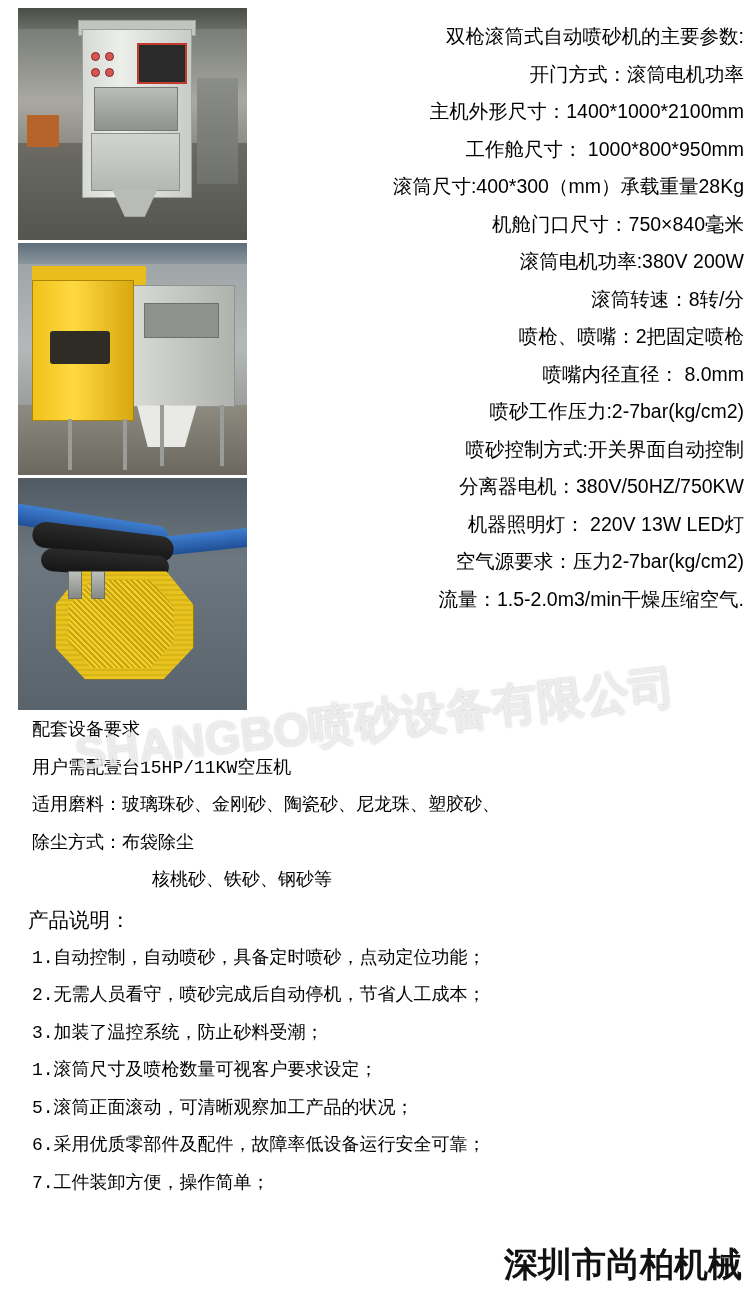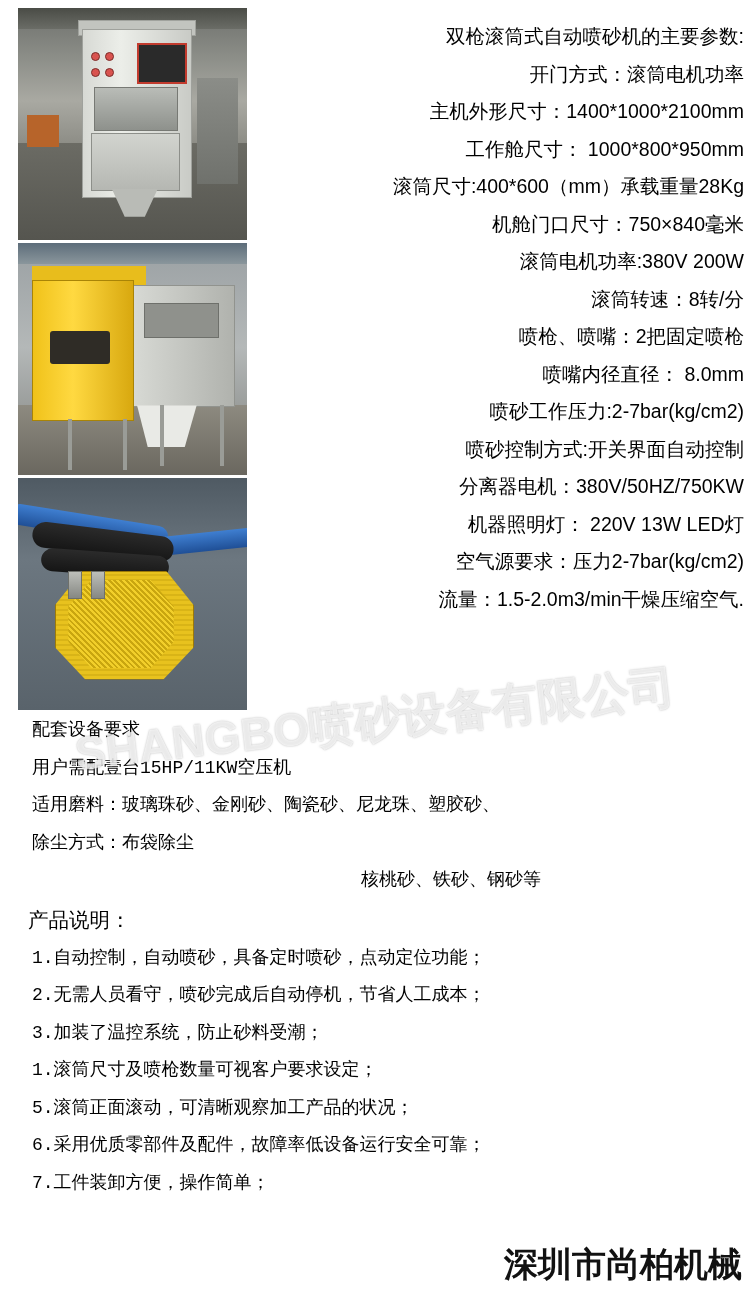--- a/index.html
+++ b/index.html
@@ -202,21 +202,20 @@
   }
   .lower-line {
     font-size: 18px;
     line-height: 37.5px;
     padding-left: 32px;
     white-space: nowrap;
     font-family: Liberation Mono, monospace;
   }
   .lower-line.indent2 {
     padding-left: 152px;
-    text-align: center;
   }
   .section-title {
     font-size: 20.5px;
     line-height: 40px;
     padding-left: 28px;
   }
 
   
   .watermark-main {
     position: absolute;
@@ -297,21 +296,21 @@
       <div class="p3-gun" style="left:32%; top:40%;"></div>
     </div>
 
   </div>
 
   <div class="spec-list">
     <div class="spec-line">双枪滚筒式自动喷砂机的主要参数:</div>
     <div class="spec-line">开门方式：滚筒电机功率</div>
     <div class="spec-line">主机外形尺寸：1400*1000*2100mm</div>
     <div class="spec-line">工作舱尺寸： 1000*800*950mm</div>
-    <div class="spec-line">滚筒尺寸:400*600（mm）承载重量28Kg</div>
+    <div class="spec-line">滚筒尺寸:400*300（mm）承载重量28Kg</div>
     <div class="spec-line">机舱门口尺寸：750×840毫米</div>
     <div class="spec-line">滚筒电机功率:380V 200W</div>
     <div class="spec-line">滚筒转速：8转/分</div>
     <div class="spec-line">喷枪、喷嘴：2把固定喷枪</div>
     <div class="spec-line indent">喷嘴内径直径： 8.0mm</div>
     <div class="spec-line">喷砂工作压力:2-7bar(kg/cm2)</div>
     <div class="spec-line">喷砂控制方式:开关界面自动控制</div>
     <div class="spec-line">分离器电机：380V/50HZ/750KW</div>
     <div class="spec-line">机器照明灯： 220V 13W  LED灯</div>
     <div class="spec-line">空气源要求：压力2-7bar(kg/cm2)</div>

